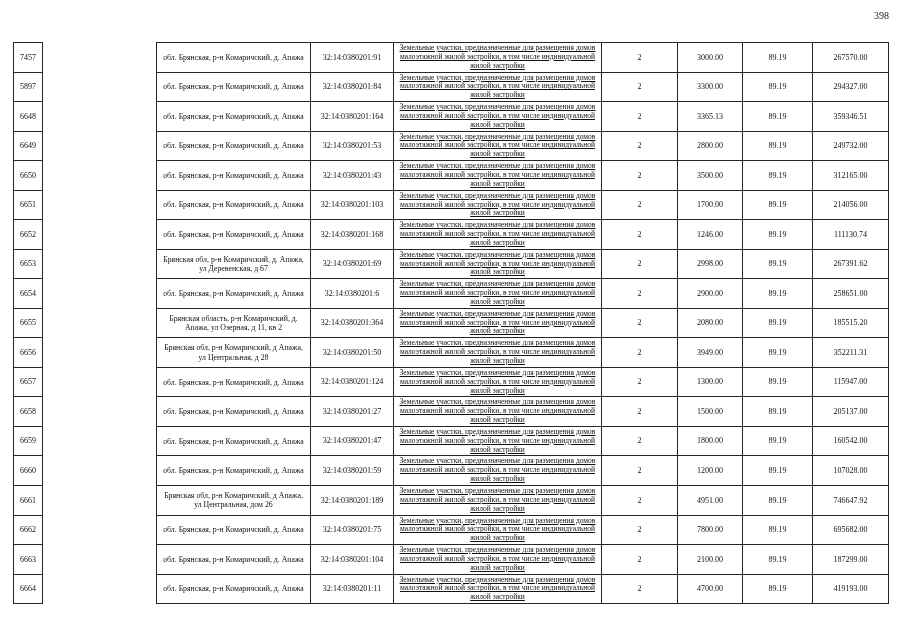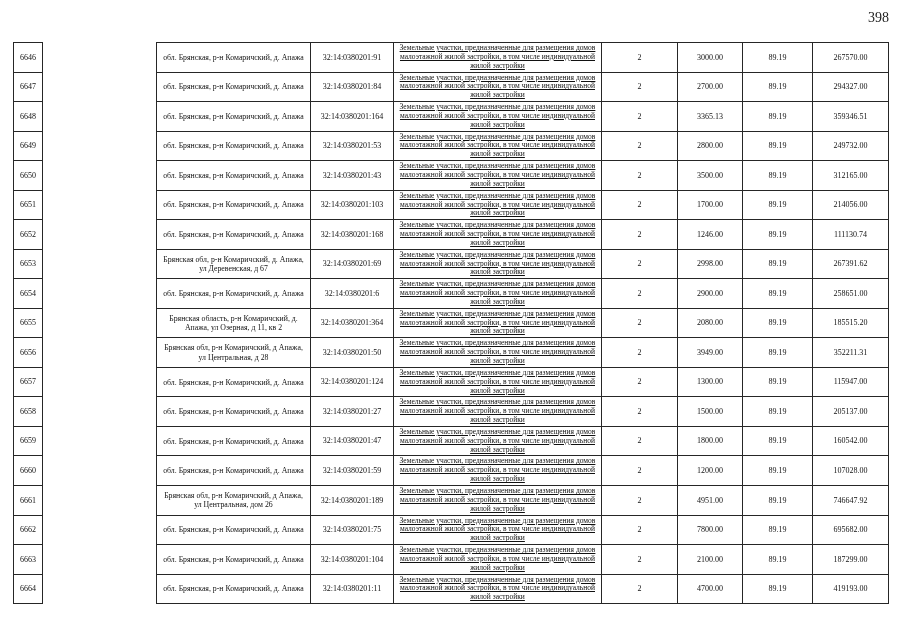--- a/index.html
+++ b/index.html
@@ -10,21 +10,21 @@
     height: 640px;
     overflow: hidden;
     font-family: "Liberation Serif", serif;
     color: #111111;
     position: relative;
   }
   .page-number {
     position: absolute;
     top: 10px;
     right: 16px;
-    font-size: 14px;
+    font-size: 10px;
     color: #222222;
   }
   table.doc-table {
     position: absolute;
     left: 13px;
     top: 42px;
     border-collapse: collapse;
     table-layout: fixed;
   }
   table.doc-table tr {
@@ -64,38 +64,38 @@
     <col style="width:83px">
     <col style="width:208px">
     <col style="width:76px">
     <col style="width:65px">
     <col style="width:70px">
     <col style="width:76px">
   </colgroup>
   <tbody>
 
   <tr>
-      <td>6646</td>
+      <td>7457</td>
       <td class="gap"></td>
       <td class="addr">обл. Брянская, р-н Комаричский, д. Апажа</td>
       <td>32:14:0380201:91</td>
       <td class="desc">Земельные участки, предназначенные для размещения домов малоэтажной жилой застройки, в том числе индивидуальной жилой застройки</td>
       <td>2</td>
       <td>3000.00</td>
       <td>89.19</td>
       <td>267570.00</td>
     </tr>
       <tr>
-      <td>6647</td>
+      <td>5897</td>
       <td class="gap"></td>
       <td class="addr">обл. Брянская, р-н Комаричский, д. Апажа</td>
       <td>32:14:0380201:84</td>
       <td class="desc">Земельные участки, предназначенные для размещения домов малоэтажной жилой застройки, в том числе индивидуальной жилой застройки</td>
       <td>2</td>
-      <td>2700.00</td>
+      <td>3300.00</td>
       <td>89.19</td>
       <td>294327.00</td>
     </tr>
       <tr>
       <td>6648</td>
       <td class="gap"></td>
       <td class="addr">обл. Брянская, р-н Комаричский, д. Апажа</td>
       <td>32:14:0380201:164</td>
       <td class="desc">Земельные участки, предназначенные для размещения домов малоэтажной жилой застройки, в том числе индивидуальной жилой застройки</td>
       <td>2</td>

